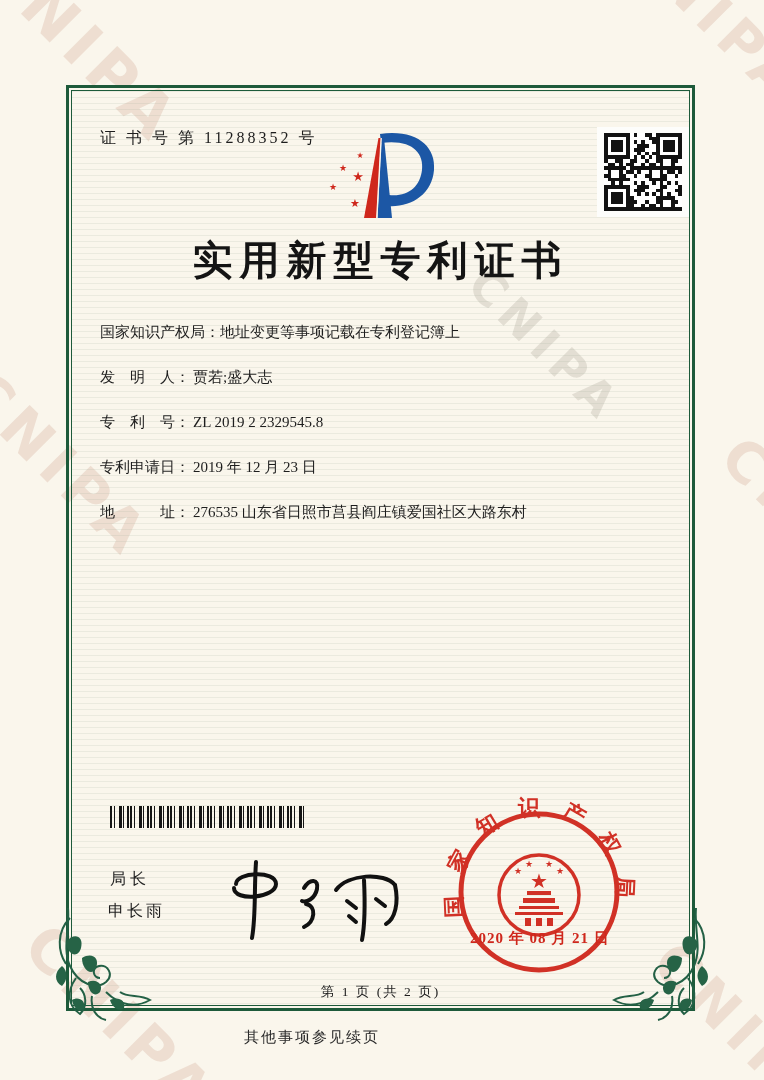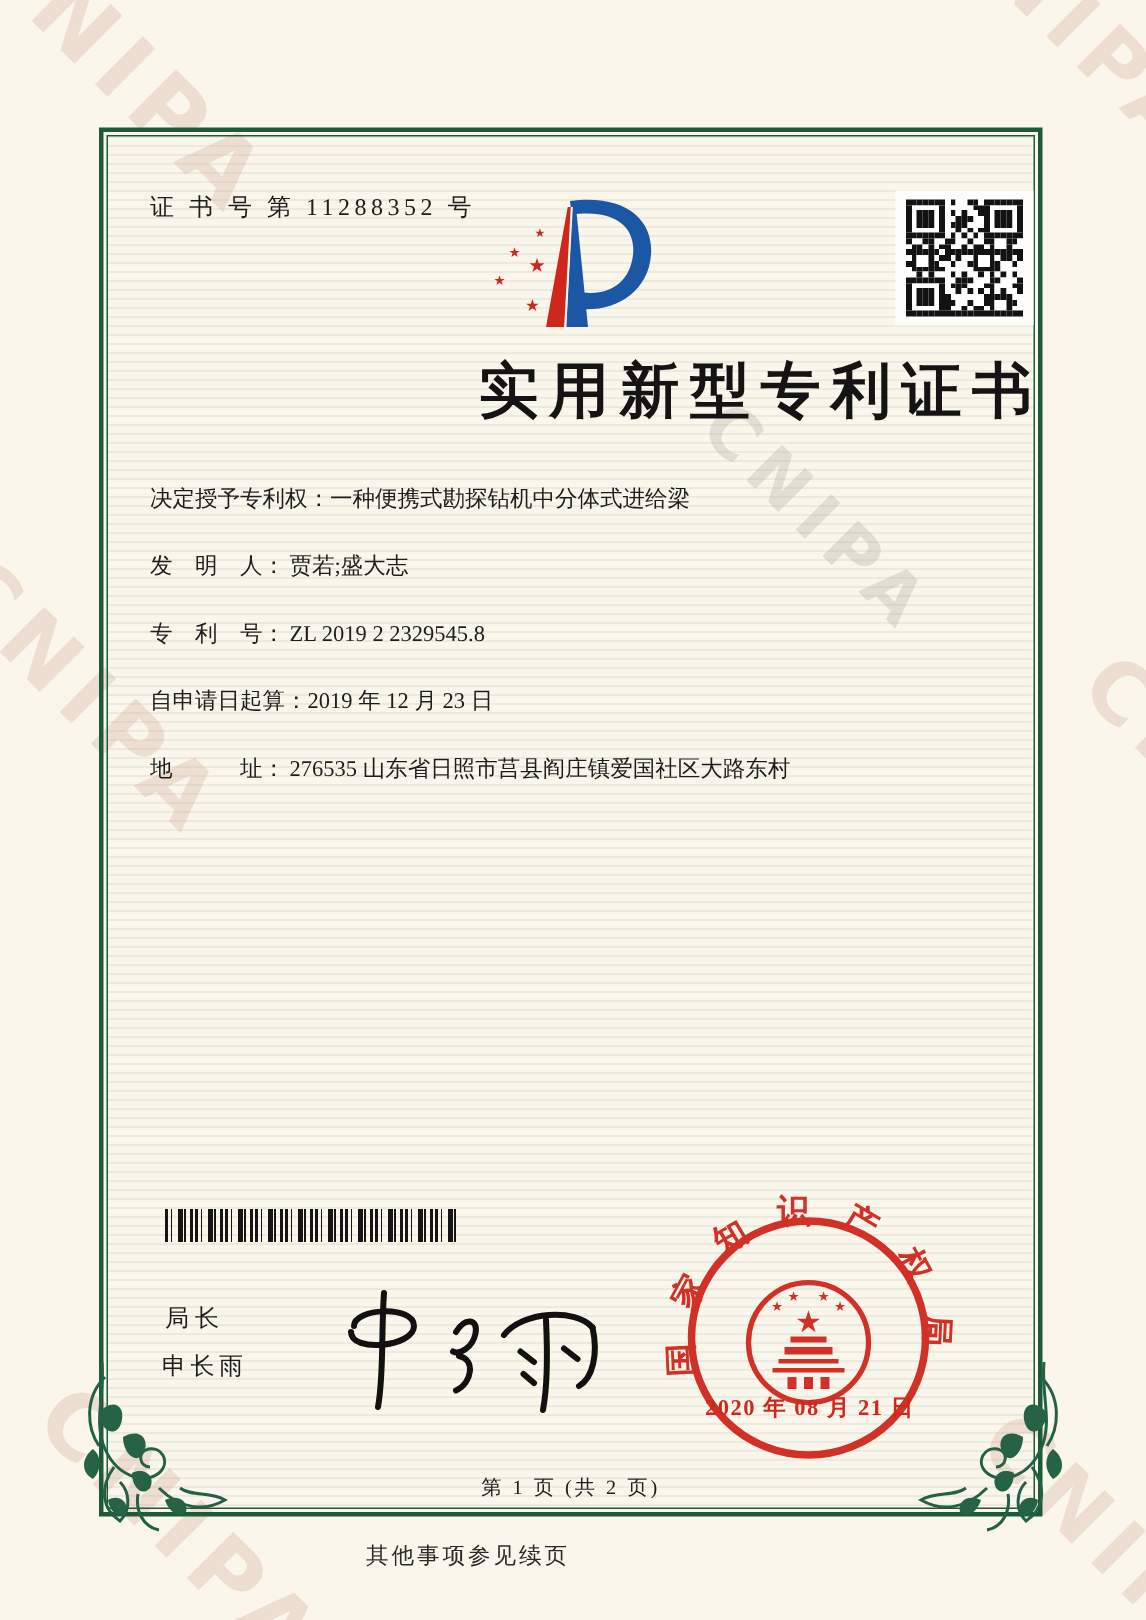--- a/index.html
+++ b/index.html
@@ -33,21 +33,21 @@
   
   .content{position:absolute;inset:0;z-index:5;padding-left:23px;}
   .certno{position:absolute;left:100px;top:128px;font-size:16px;letter-spacing:3px;}
   .logo{position:absolute;left:323px;top:129px;}
   .qr{position:absolute;left:597px;top:127px;width:92px;height:90px;background:#fdfdfb;
       display:flex;align-items:center;justify-content:center;}
   .qr-grid{display:grid;grid-template-columns:repeat(21,1fr);grid-template-rows:repeat(21,1fr);
       width:78px;height:78px;background:#fff;}
   .qb{background:#121212;} .qw{background:#fff;}
   .title{
-    position:absolute;left:66px;top:233px;width:629px;text-align:right;
+    position:absolute;left:66px;top:233px;width:629px;text-align:center;
     font-size:40px;font-weight:bold;letter-spacing:7px;color:#141414;
   }
   .fields{position:absolute;left:100px;top:323px;width:580px;font-size:15px;}
   .frow{height:20px;margin-bottom:25px;white-space:nowrap;position:relative;}
   .lbl{display:inline-block;min-width:93px;}
   .pair2{position:absolute;left:290px;top:0;}
   .paras{
     position:absolute;left:100px;top:627px;width:578px;
     font-size:15px;line-height:28.5px;text-align:justify;color:#2a2a2a;
   }
@@ -585,30 +585,30 @@
         <div class="qb"></div>
         <div class="qb"></div>
         <div class="qb"></div>
       </div>
   </div>
 
   <div class="title">实用新型专利证书</div>
 
   <div class="fields">
     <div class="frow">
-      <span class="lbl">决定授予专利权：</span><span>一种便携式勘探钻机中分体式进给梁</span>
+      <span class="lbl">国家知识产权局：</span><span>地址变更等事项记载在专利登记簿上</span>
     </div>
     <div class="frow">
       <span class="lbl">发　明　人：</span><span>贾若;盛大志</span>
     </div>
     <div class="frow">
       <span class="lbl">专　利　号：</span><span>ZL 2019 2 2329545.8</span>
     </div>
     <div class="frow">
-      <span class="lbl">自申请日起算：</span><span>2019 年 12 月 23 日</span>
+      <span class="lbl">专利申请日：</span><span>2019 年 12 月 23 日</span>
     </div>
     <div class="frow">
       <span class="lbl">地　　　址：</span><span>276535 山东省日照市莒县阎庄镇爱国社区大路东村</span>
     </div>
   </div>
 
 
   <div class="barcode"></div>
 
   <div class="signer-title">局长</div>

